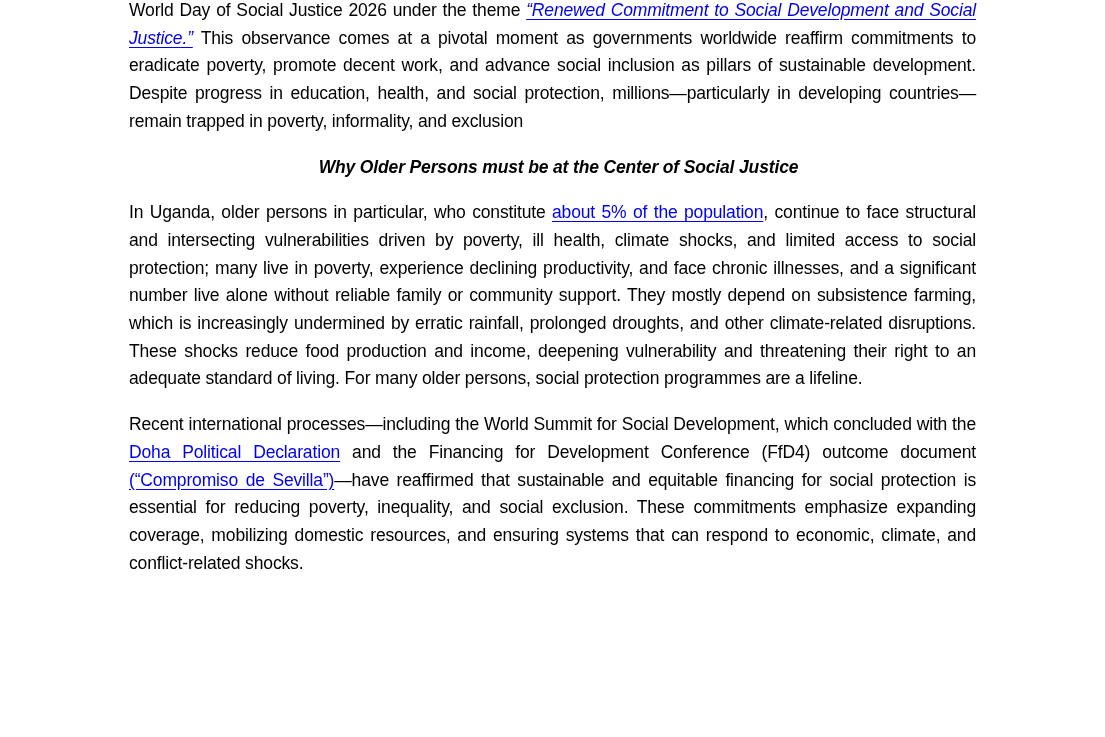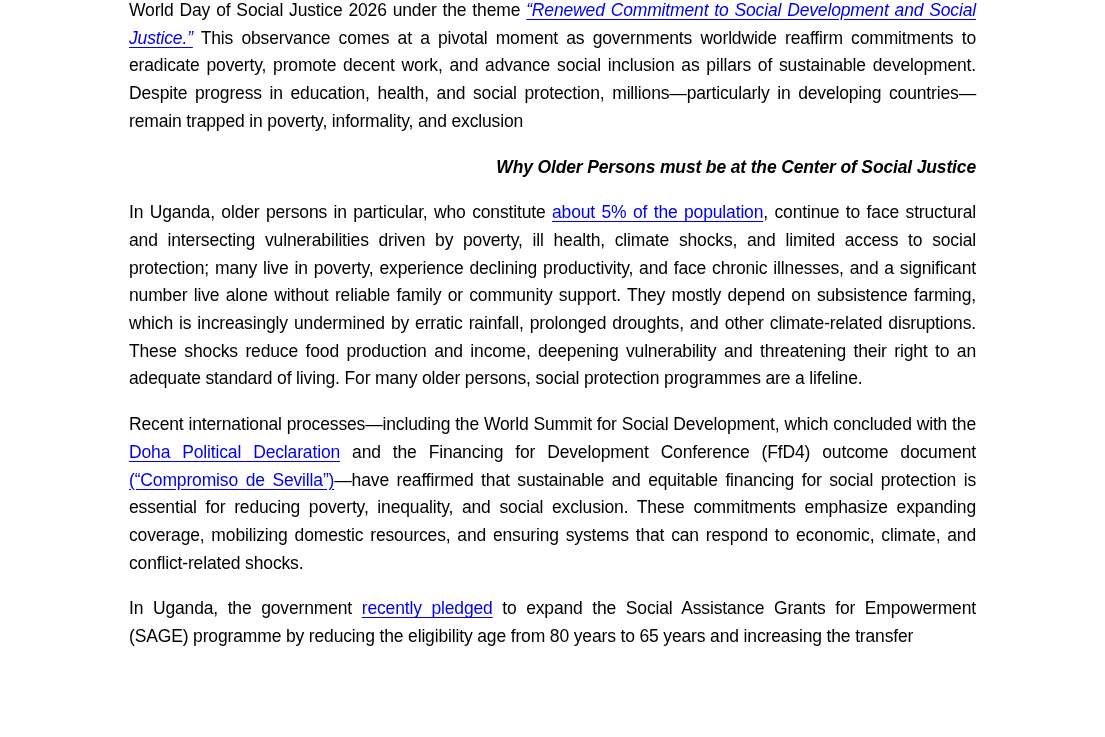--- a/index.html
+++ b/index.html
@@ -27,34 +27,33 @@
   }
   .doc p.paragraph {
     margin: 0 0 18px 0;
   }
   .doc h2.heading {
     margin: 0 0 18px 12px;
     font-size: 17.5px;
     line-height: 27.7px;
     font-weight: bold;
     font-style: italic;
-    text-align: right;
+    text-align: center;
   }
   .doc a {
     color: #0000EE;
     text-decoration: underline;
     text-underline-offset: 3px;
     cursor: pointer;
   }
   .doc a.link-italic {
     font-style: italic;
   }
 </style>
 </head>
 <body>
 
 <div class="doc">
     <p class="paragraph"><span>World Day of Social Justice 2026 under the theme </span><a href="#" class="link-italic">“Renewed Commitment to Social Development and Social Justice.”</a><span> This observance comes at a pivotal moment as governments worldwide reaffirm commitments to eradicate poverty, promote decent work, and advance social inclusion as pillars of sustainable development. Despite progress in education, health, and social protection, millions—particularly in developing countries—remain trapped in poverty, informality, and exclusion</span></p>
     <h2 class="heading"><span>Why Older Persons must be at the Center of Social Justice</span></h2>
     <p class="paragraph"><span>In Uganda, older persons in particular, who constitute </span><a href="#">about 5% of the population</a><span>, continue to face structural and intersecting vulnerabilities driven by poverty, ill health, climate shocks, and limited access to social protection; many live in poverty, experience declining productivity, and face chronic illnesses, and a significant number live alone without reliable family or community support. They mostly depend on subsistence farming, which is increasingly undermined by erratic rainfall, prolonged droughts, and other climate-related disruptions. These shocks reduce food production and income, deepening vulnerability and threatening their right to an adequate standard of living. For many older persons, social protection programmes are a lifeline.</span></p>
     <p class="paragraph"><span>Recent international processes—including the World Summit for Social Development, which concluded with the </span><a href="#">Doha Political Declaration</a><span> and the Financing for Development Conference (FfD4) outcome document </span><a href="#">(“Compromiso de Sevilla”)</a><span>—have reaffirmed that sustainable and equitable financing for social protection is essential for reducing poverty, inequality, and social exclusion. These commitments emphasize expanding coverage, mobilizing domestic resources, and ensuring systems that can respond to economic, climate, and conflict-related shocks.</span></p>
-    <p class="paragraph"><span>In Uganda, the government </span><a href="#">recently pledged</a><span> to expand the Social Assistance Grants for Empowerment (SAGE) programme by reducing the eligibility age from 80 years to 65 years and increasing the transfer</span></p>
   </div>
 
 </body></html>

